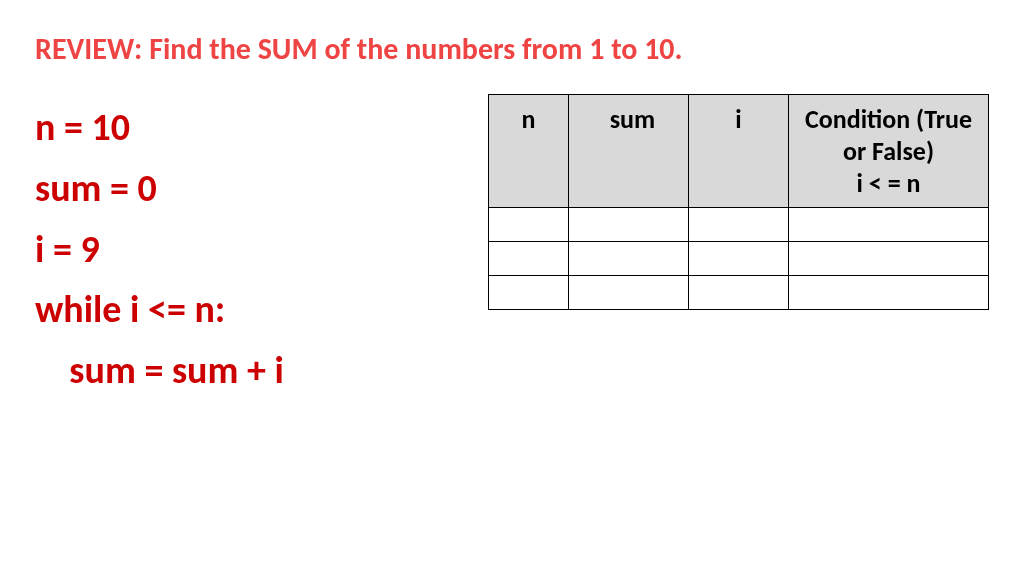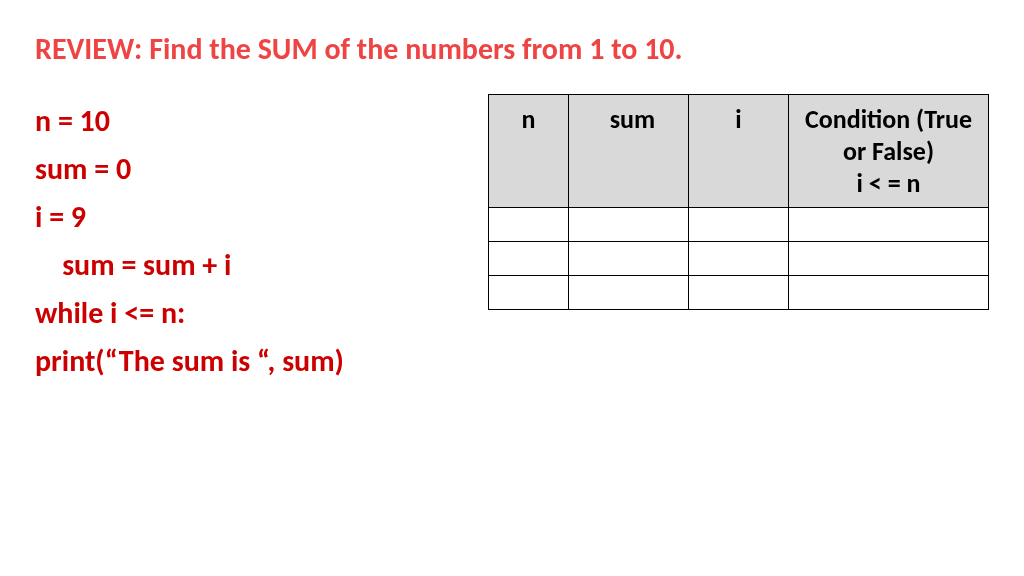--- a/index.html
+++ b/index.html
@@ -23,21 +23,21 @@
     }
     .content {
       display: flex;
       gap: 50px;
     }
     .code-block {
       flex: 0 0 auto;
       width: 450px;
     }
     .code-line {
-      font-size: 30px;
+      font-size: 38px;
       font-weight: bold;
       color: #cc0000;
       line-height: 1.6;
       white-space: pre;
     }
     .table-wrapper {
       position: absolute;
       top: 94px;
       right: 35px;
     }
@@ -66,23 +66,22 @@
 </head>
 <body>
 
 <div class="title">REVIEW: Find the SUM of the numbers from 1 to 10.</div>
 
 <div class="content">
   <div class="code-block">
     <div class="code-line">n = 10</div>
     <div class="code-line">sum = 0</div>
     <div class="code-line">i = 9</div>
+    <div class="code-line">while i &lt;= n:</div>
     <div class="code-line">    sum = sum + i</div>
-    <div class="code-line">while i &lt;= n:</div>
-    <div class="code-line">print(“The sum is “, sum)</div>
   </div>
 </div>
 
 <div class="table-wrapper">
   <table>
     <thead>
       <tr>
         <th class="col-n">n</th>
         <th class="col-sum">sum</th>
         <th class="col-i">i</th>

